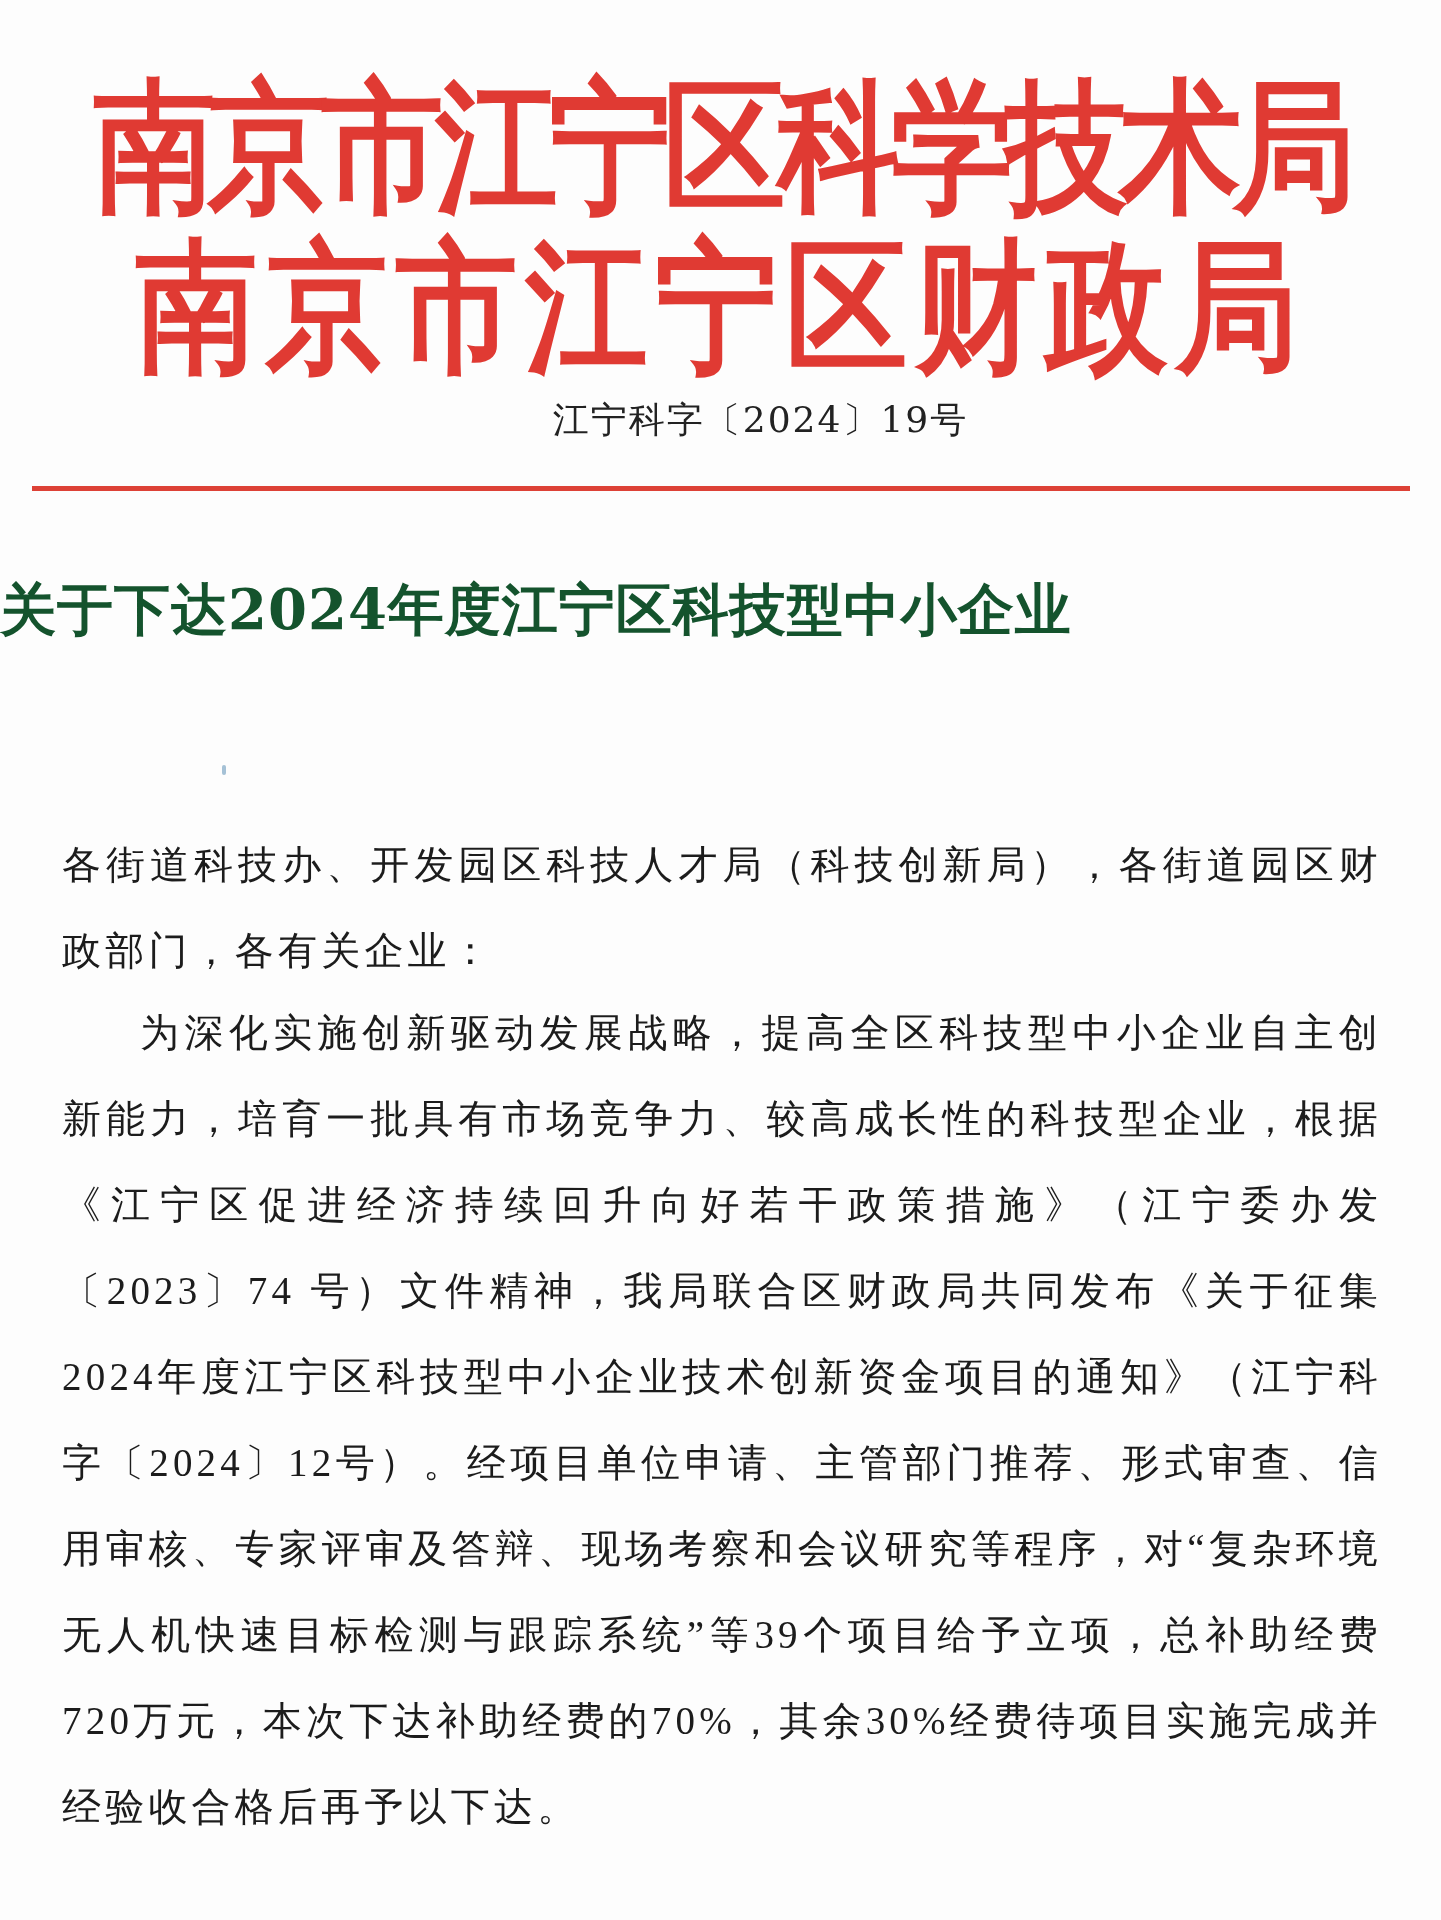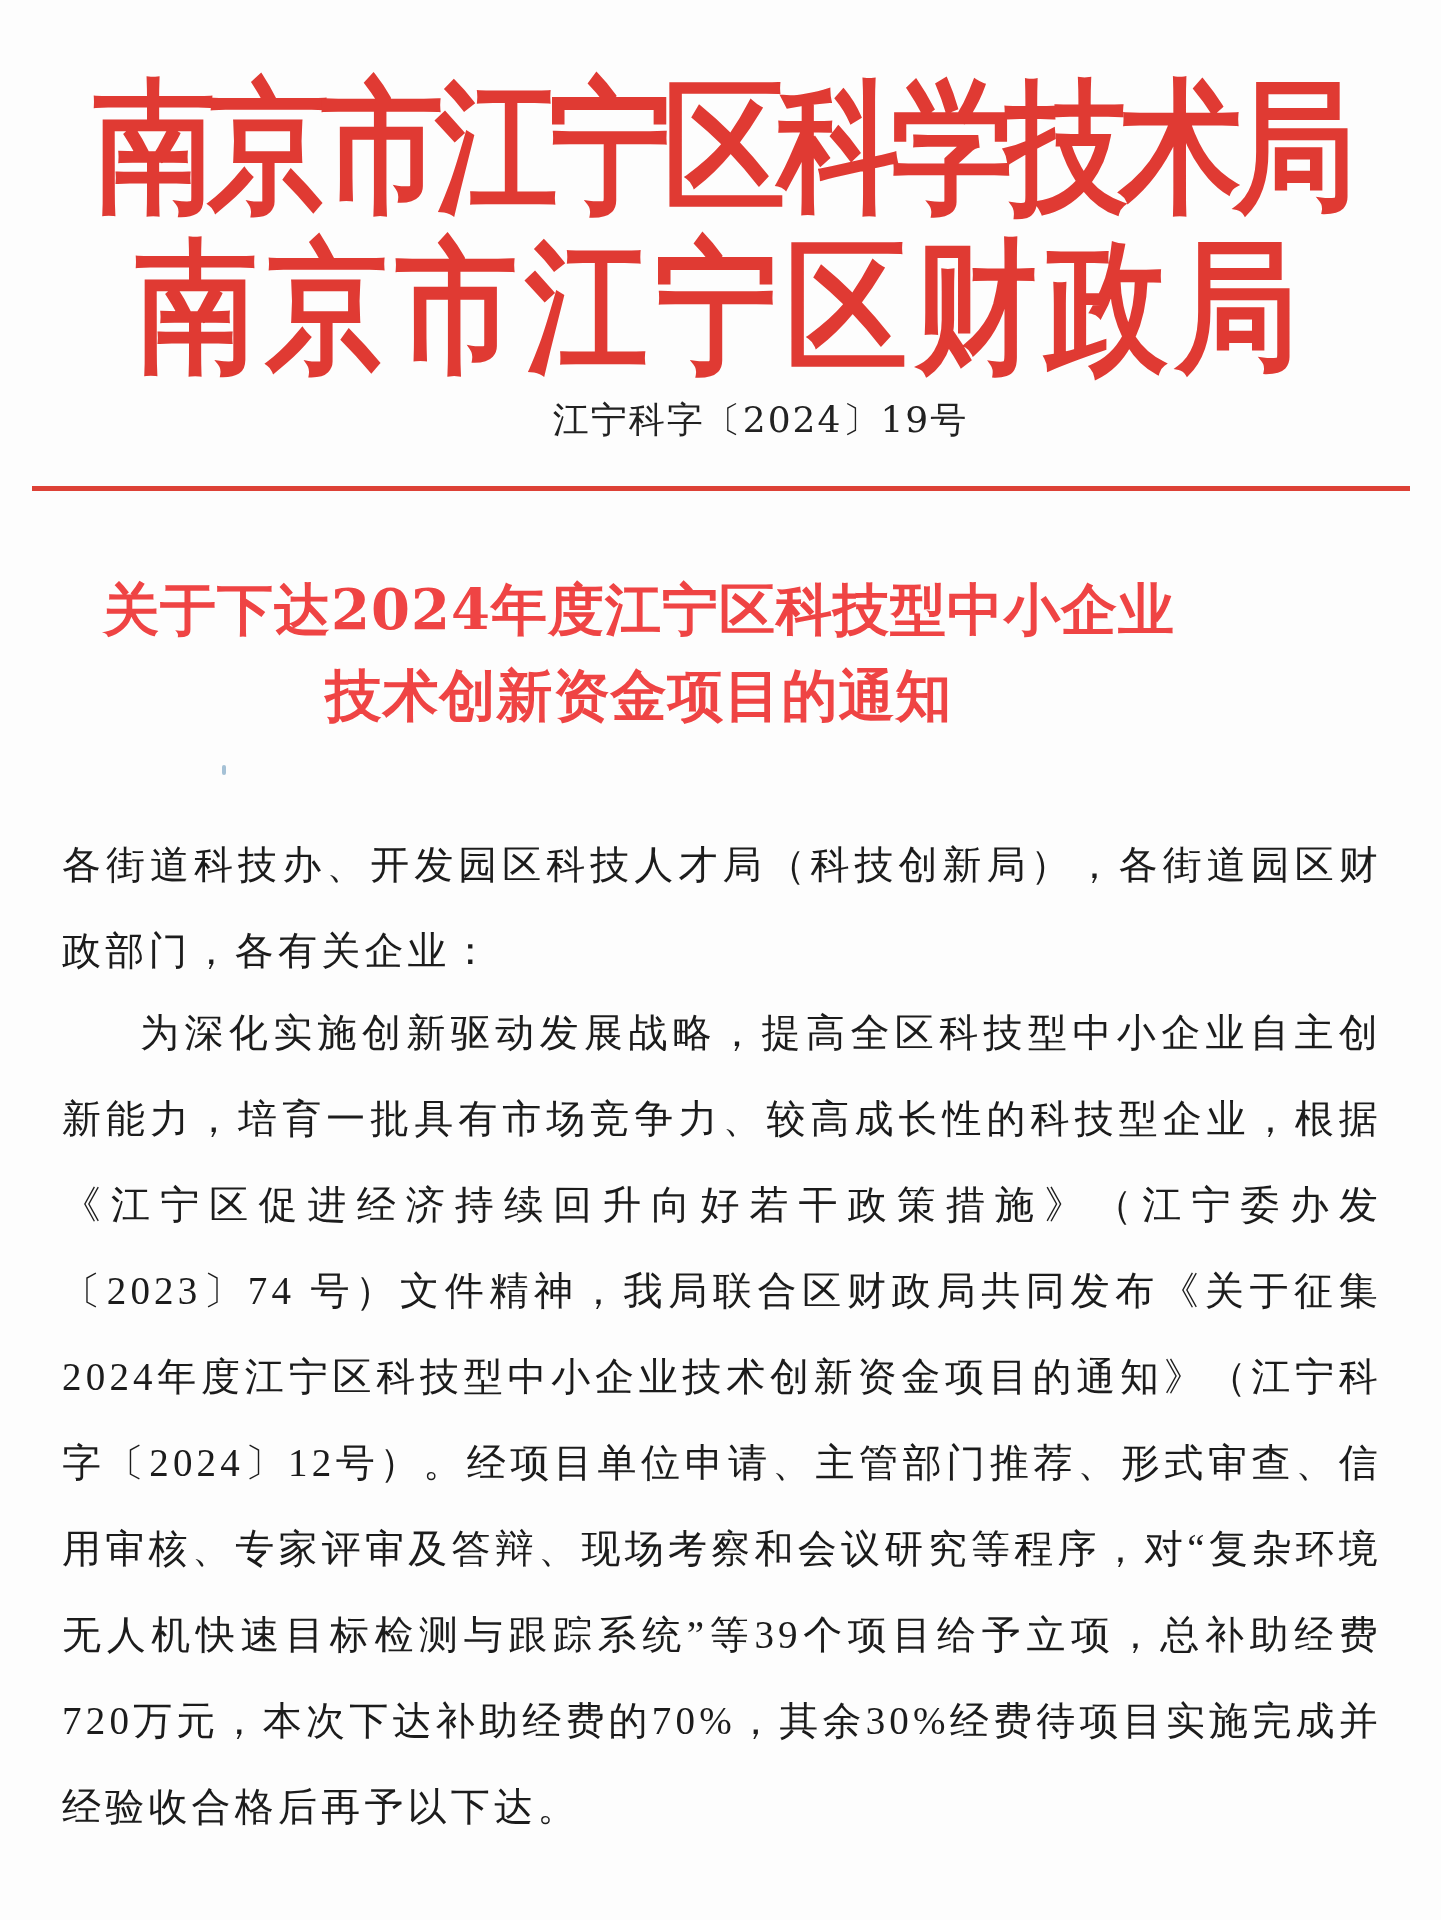--- a/index.html
+++ b/index.html
@@ -65,26 +65,26 @@
       left: 32px;
       top: 486px;
       width: 1378px;
       height: 5px;
       background: #dd4136;
     }
     .notice-title {
       position: absolute;
       left: 0;
       width: 1278px;
-      text-align: center;
+      text-align: left;
       font-family: "DejaVu Serif", "Liberation Serif", serif;
       font-weight: bold;
       font-size: 56px;
       line-height: 82px;
-      color: #ef4444;
+      color: #14532d;
       letter-spacing: 1px;
     }
     .title-line-1 { top: 568px; }
     .title-line-2 { top: 654px; }
     .speck {
       position: absolute;
       left: 222px;
       top: 765px;
       width: 4px;
       height: 10px;
@@ -120,21 +120,20 @@
   <div class="org-header org-line-1">南京市江宁区科学技术局</div>
 
   <div class="org-header org-line-2">南京市江宁区财政局</div>
 
   <div class="doc-number">江宁科字〔2024〕19号</div>
 
   <div class="red-rule"></div>
 
   <div class="notice-title title-line-1">关于下达2024年度江宁区科技型中小企业</div>
 
-  <div class="notice-title title-line-2">技术创新资金项目的通知</div>
 
   <div class="speck"></div>
 
   <div class="body-text salutation">各街道科技办、开发园区科技人才局（科技创新局），各街道园区财政部门，各有关企业：</div>
 
   <div class="body-text paragraph">为深化实施创新驱动发展战略，提高全区科技型中小企业自主创新能力，培育一批具有市场竞争力、较高成长性的科技型企业，根据《江宁区促进经济持续回升向好若干政策措施》（江宁委办发〔2023〕74 号）文件精神，我局联合区财政局共同发布《关于征集2024年度江宁区科技型中小企业技术创新资金项目的通知》（江宁科字〔2024〕12号）。经项目单位申请、主管部门推荐、形式审查、信用审核、专家评审及答辩、现场考察和会议研究等程序，对“复杂环境无人机快速目标检测与跟踪系统”等39个项目给予立项，总补助经费720万元，本次下达补助经费的70%，其余30%经费待项目实施完成并经验收合格后再予以下达。</div>
 
 </div>
 
 </body></html>

